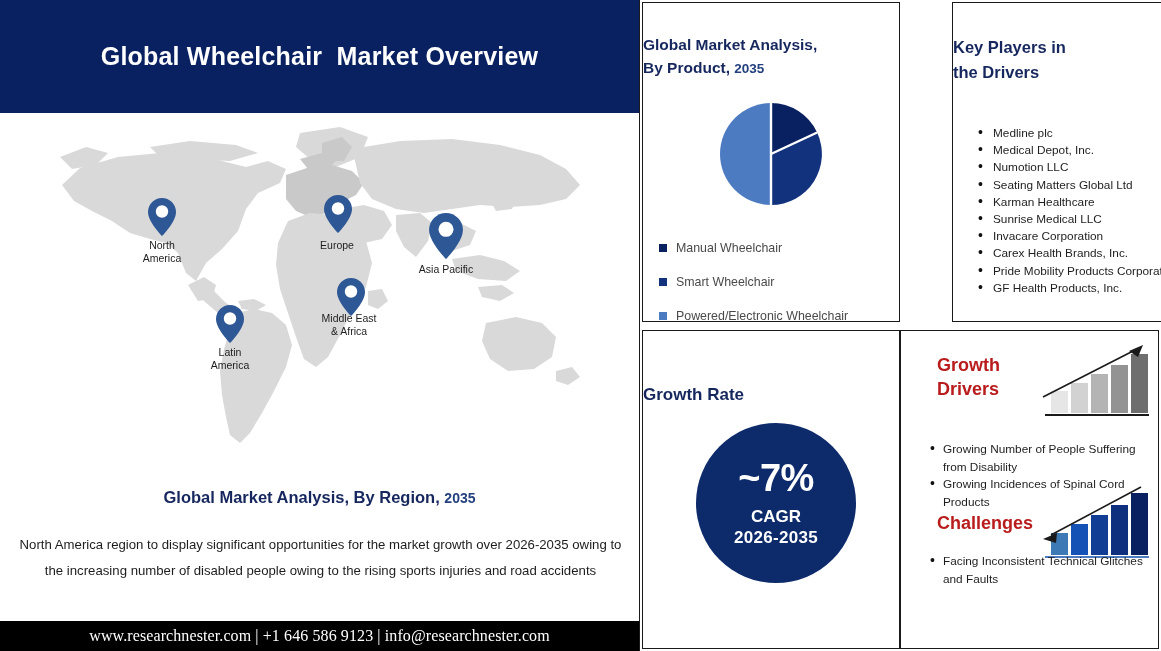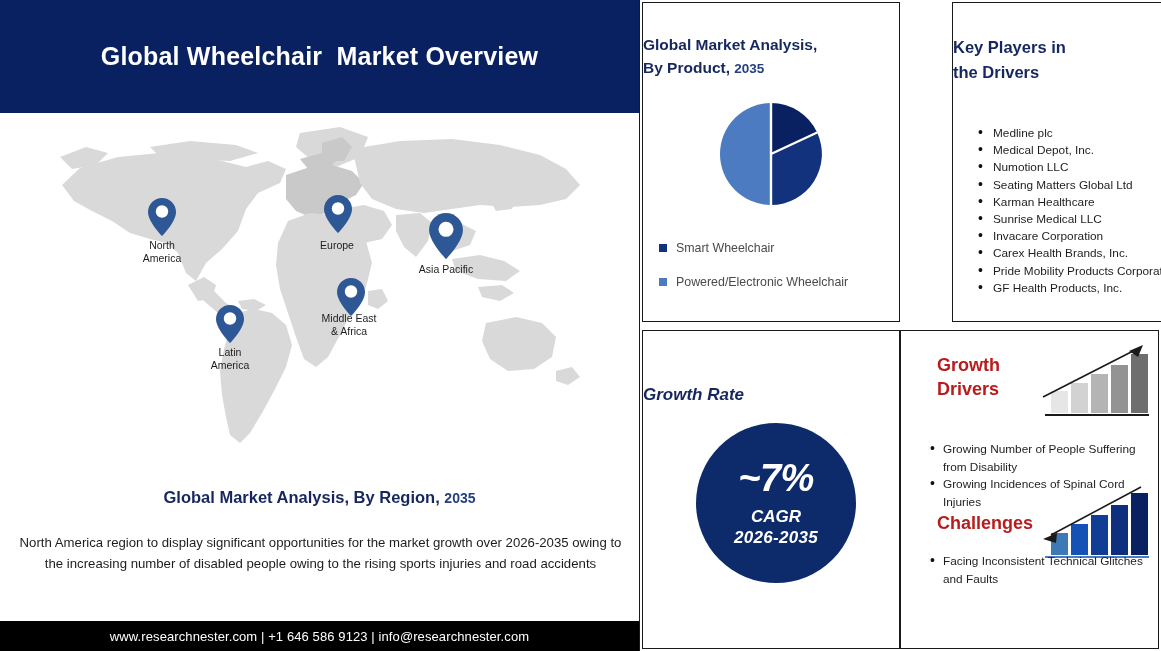--- a/index.html
+++ b/index.html
@@ -79,49 +79,50 @@
     font-size: 14px;
     font-weight: bold;
   }
   #region-desc {
     position: absolute;
     left: 18px; top: 532px;
     width: 605px;
     text-align: center;
     font-size: 13.2px;
     color: #1d1d1d;
-    line-height: 21px;
+    line-height: 26px;
   }
 
   #footer-bar {
     position: absolute;
     left: 0; top: 621px;
     width: 639px;
     height: 30px;
     background: #000000;
     display: flex;
     align-items: center;
     justify-content: center;
   }
   #footer-text {
     color: #ffffff;
-    font-size: 13px;
+    font-size: 16px;
     letter-spacing: 0.1px;
+    font-family: Liberation Serif, serif;
   }
 
   
   .cell {
     position: absolute;
     background: #ffffff;
     border: 1px solid #1a1a1a;
     box-sizing: border-box;
   }
   #cell-product  { left: 642px; top: 2px;   width: 258px; height: 320px; }
   #cell-players  { left: 952px; top: 2px;   width: 259px; height: 320px; }
-  #cell-growth   { left: 642px; top: 330px; width: 258px; height: 319px; font-style: italic; }
+  #cell-growth   { left: 642px; top: 330px; width: 258px; height: 319px; }
   #cell-drivers  { left: 900px; top: 330px; width: 259px; height: 319px; }
 
   .cell-title {
     text-align: left;
     font-size: 15.5px;
     font-weight: bold;
     color: #16275e;
     line-height: 23px;
   }
   .cell-title .year {
@@ -334,20 +335,24 @@
 
       <path d="M53 53 L53 104 A51 51 0 0 1 53 2 Z" fill="#4c7bc2"></path>
 
       <line x1="53" y1="53" x2="53" y2="2" stroke="#ffffff" stroke-width="2.4"></line>
       <line x1="53" y1="53" x2="99.15" y2="31.5" stroke="#ffffff" stroke-width="2.4"></line>
       <line x1="53" y1="53" x2="53" y2="104" stroke="#ffffff" stroke-width="2.4"></line>
     </svg>
   </div>
 
   <div id="pie-legend">
+    <div class="legend-row">
+      <span class="legend-sw" style="background:#0a2161;"></span>
+      <span>Manual Wheelchair</span>
+    </div>
     <div class="legend-row">
       <span class="legend-sw" style="background:#12327e;"></span>
       <span>Smart Wheelchair</span>
     </div>
     <div class="legend-row">
       <span class="legend-sw" style="background:#4c7bc2;"></span>
       <span>Powered/Electronic Wheelchair</span>
     </div>
   </div>
 </div>
@@ -391,21 +396,21 @@
     <rect x="54" y="35" width="17" height="39" fill="#b4b4b4"></rect>
     <rect x="74" y="26" width="17" height="48" fill="#939393"></rect>
     <rect x="94" y="15" width="17" height="59" fill="#6e6e6e"></rect>
     <line x1="8" y1="76" x2="112" y2="76" stroke="#1a1a1a" stroke-width="2"></line>
     <line x1="6" y1="58" x2="100" y2="10" stroke="#1a1a1a" stroke-width="1.6"></line>
     <path d="M106 6 L92 12 L101 18 Z" fill="#1a1a1a"></path>
   </svg>
 
   <ul class="dc-list" style="left:22px; top:88px;margin-top:22px;">
     <li>Growing Number of People Suffering from Disability</li>
-    <li>Growing Incidences of Spinal Cord Injuries</li>
+    <li>Growing Incidences of Spinal Cord Products</li>
   </ul>
 
   <div class="dc-heading" style="left:36px; top:180px;">Challenges</div>
 
   <svg class="mini-chart" style="left:136px; top:148px;" width="112" height="82" viewBox="0 0 112 82">
     <rect x="14" y="54" width="17" height="22" fill="#3d7ab5"></rect>
     <rect x="34" y="45" width="17" height="31" fill="#1552b5"></rect>
     <rect x="54" y="36" width="17" height="40" fill="#123d94"></rect>
     <rect x="74" y="26" width="17" height="50" fill="#0e2f7d"></rect>
     <rect x="94" y="14" width="17" height="62" fill="#0a2161"></rect>

